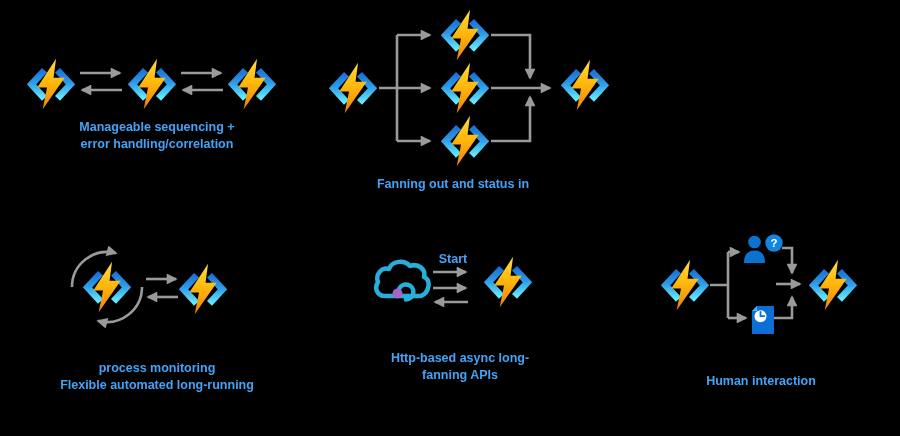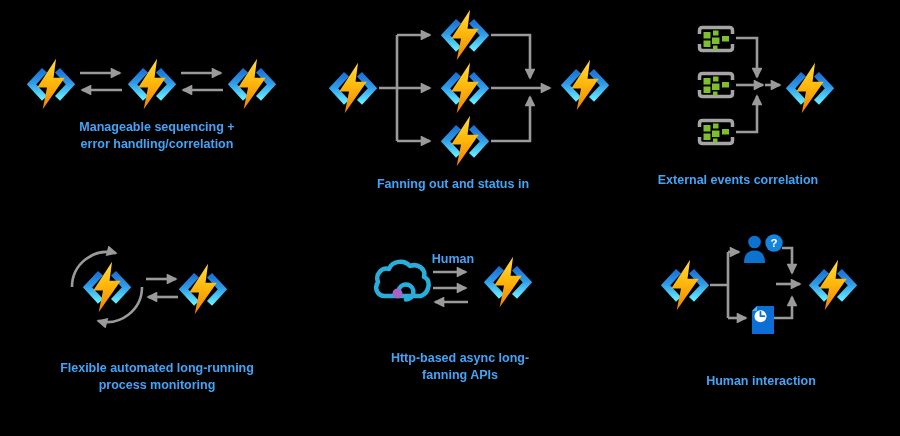--- a/index.html
+++ b/index.html
@@ -100,78 +100,55 @@
       <path class="w arrow" d="M97 141 H130"></path>
       <path class="w arrow" d="M191 35 H230 V78"></path>
       <path class="w arrow" d="M191 141 H230 V97"></path>
       <path class="w arrow" d="M191 88 H250"></path>
     </svg>
     <div class="caption" style="top:176px;transform:translateX(3px)">
       <div>Fanning out and status in</div>
     </div>
   </section>
 
-  <section class="panel" style="left:600px;top:0">
-    <svg class="abs" style="left:96px;top:24px" width="40" height="30">
-        <use href="#sym-event"></use>
-      </svg>
-    <svg class="abs" style="left:96px;top:70px" width="40" height="30">
-        <use href="#sym-event"></use>
-      </svg>
-    <svg class="abs" style="left:96px;top:117px" width="40" height="30">
-        <use href="#sym-event"></use>
-      </svg>
-    <svg class="abs" style="left:184px;top:62px" width="52" height="52">
-        <use href="#sym-fn"></use>
-      </svg>
-    <svg class="wires" width="300" height="218">
-      <path class="w arrow" d="M136 38 H157 V77"></path>
-      <path class="w arrow" d="M136 132 H157 V96"></path>
-      <path class="w arrow" d="M136 85 H163"></path>
-      <path class="w arrow" d="M165 85 H180"></path>
-    </svg>
-    <div class="caption" style="top:172px;transform:translateX(-12px)">
-      <div>External events correlation</div>
-    </div>
-  </section>
 
   <section class="panel" style="left:0;top:218px">
     <svg class="abs" style="left:81px;top:43px" width="52" height="52">
         <use href="#sym-fn"></use>
       </svg>
     <svg class="abs" style="left:177px;top:45px" width="52" height="52">
         <use href="#sym-fn"></use>
       </svg>
     <svg class="wires" width="300" height="218">
       <path class="w arrow" d="M72 69 A35 35 0 0 1 116 35.2"></path>
       <path class="w arrow" d="M142 69 A35 35 0 0 1 98 102.8"></path>
       <path class="w arrow" d="M146 61 H176"></path>
       <path class="w arrow" d="M178 79 L148 79"></path>
     </svg>
     <div class="caption" style="top:142px;transform:translateX(7px)">
+      <div>process monitoring</div>
       <div>Flexible automated long-running</div>
-      <div>process monitoring</div>
     </div>
   </section>
 
   <section class="panel" style="left:300px;top:218px">
     <svg class="abs" style="left:73px;top:38px" width="58" height="50" viewBox="0 0 58 50">
       <path d="M12 40 C4 40 1 32 5 26 C2 18 9 11 16 13 C19 5 31 3 37 10 C45 7 53 13 51 21 C58 24 57 36 48 40 Z" fill="none" stroke="#29AEDB" stroke-width="4.5" stroke-linejoin="round"></path>
       <path d="M26 33 A7.5 7.5 0 1 1 33 43.5" fill="none" stroke="#29AEDB" stroke-width="4.5" stroke-linecap="round"></path>
       <circle cx="24.5" cy="37.5" r="5" fill="#A863C9"></circle>
     </svg>
     <svg class="abs" style="left:182px;top:38px" width="52" height="52">
         <use href="#sym-fn"></use>
       </svg>
     <svg class="wires" width="300" height="218">
       <path class="w arrow" d="M133 54 H166"></path>
       <path class="w arrow" d="M133 70 H166"></path>
       <path class="w arrow" d="M168 84 L135 84"></path>
     </svg>
-    <div class="lbl" style="left:103px;top:34px;width:100px">Human</div>
+    <div class="lbl" style="left:103px;top:34px;width:100px">Start</div>
     <div class="caption" style="top:132px;transform:translateX(10px)">
       <div>Http-based async long-</div>
       <div>fanning APIs</div>
     </div>
   </section>
 
   <section class="panel" style="left:600px;top:218px">
     <svg class="abs" style="left:59px;top:41px" width="52" height="52">
         <use href="#sym-fn"></use>
       </svg>

